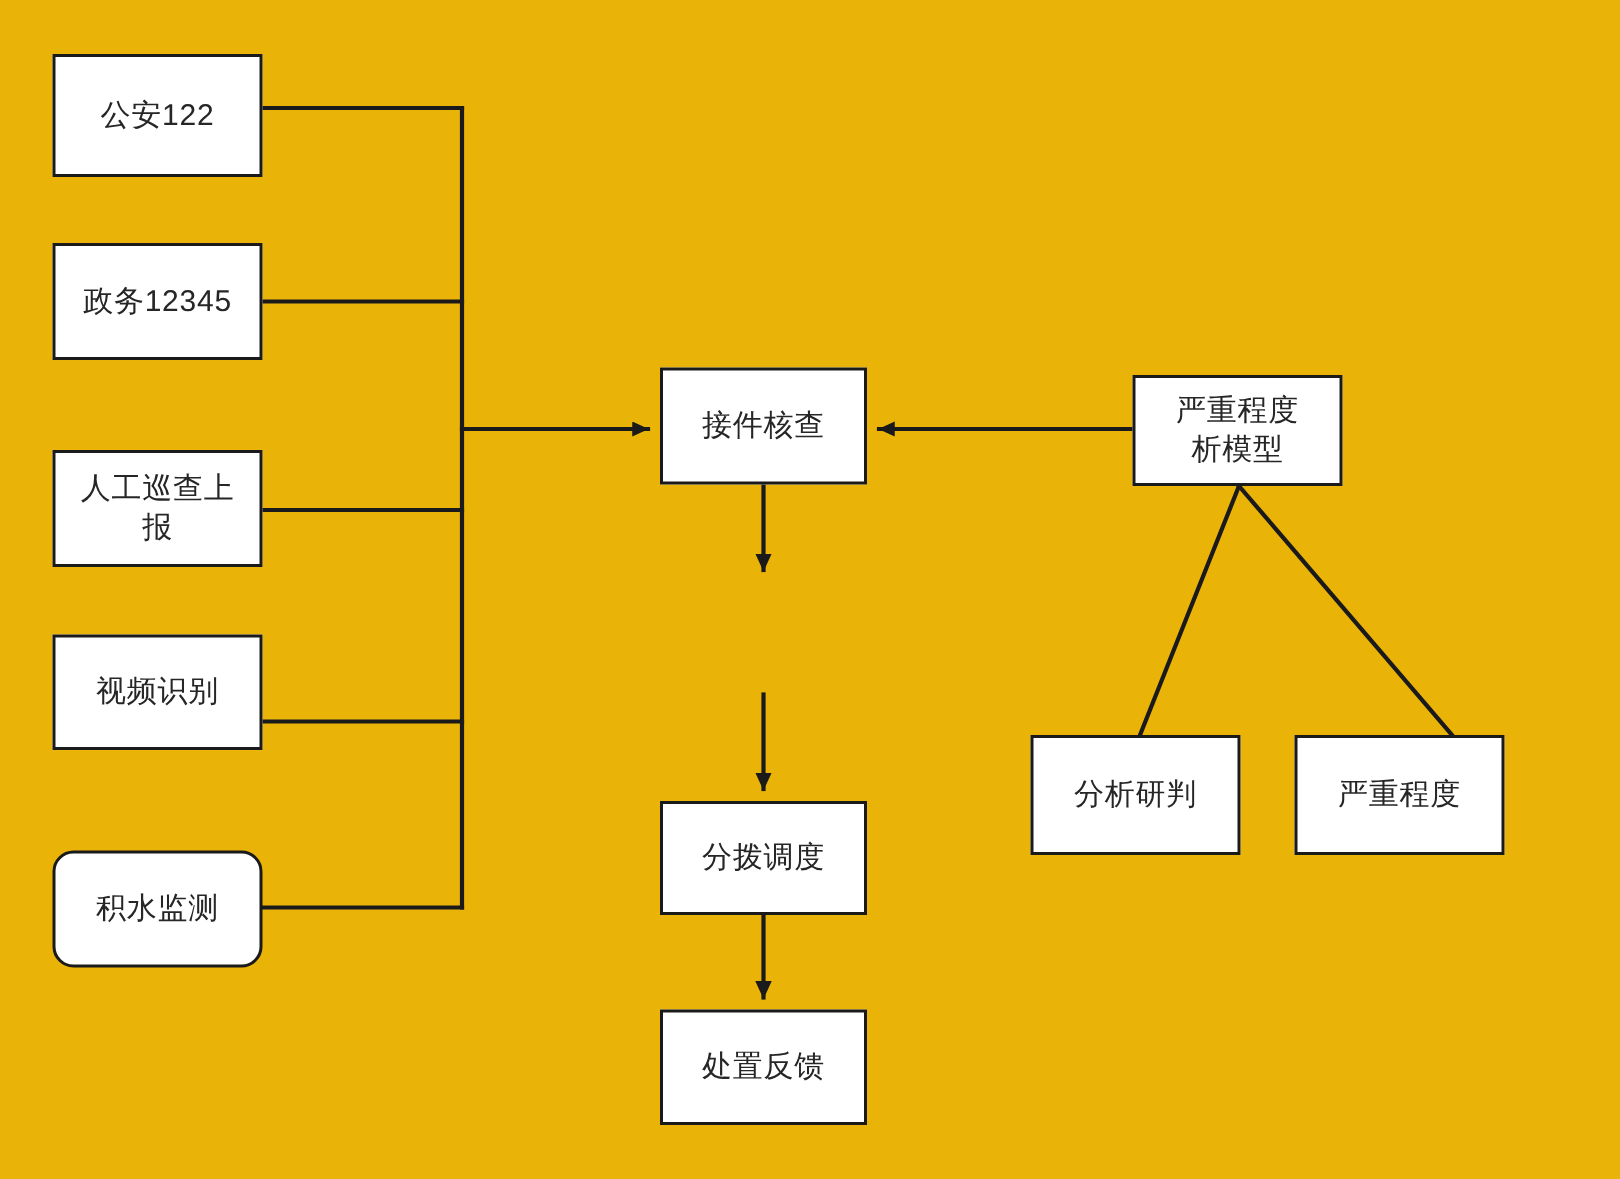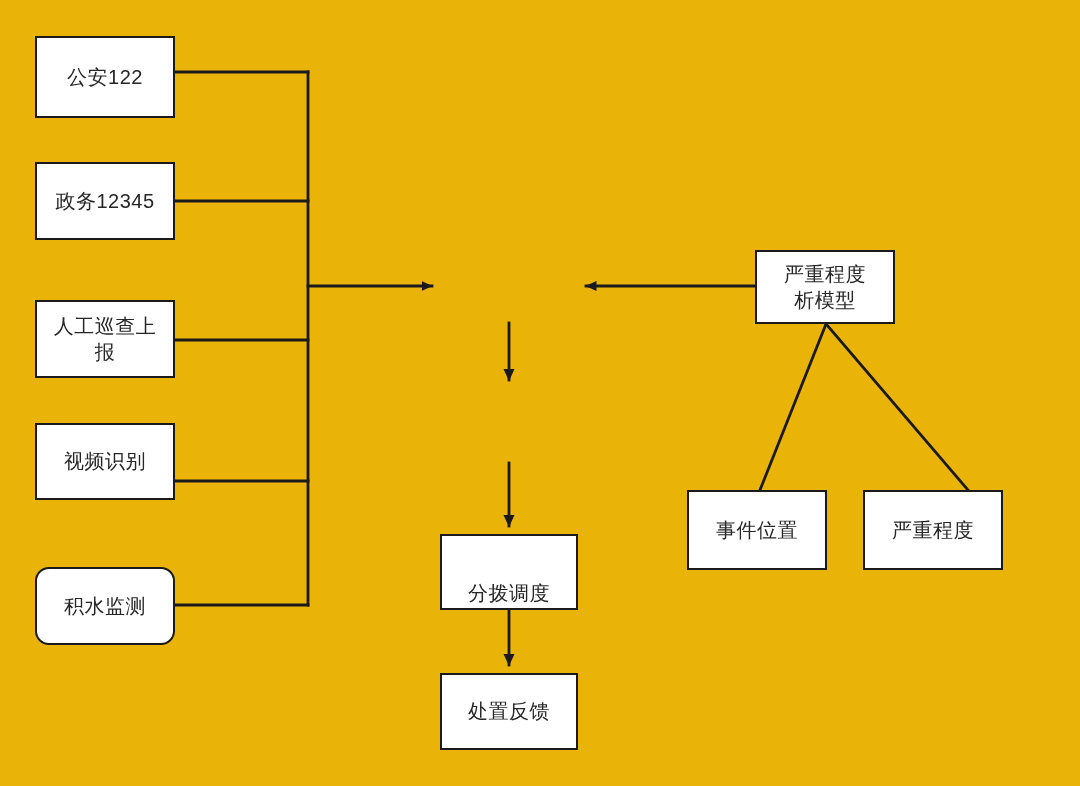--- a/index.html
+++ b/index.html
@@ -100,36 +100,39 @@
   </div>
 
   <div class="node" style="left:35px;  top:423px; width:140px; height:77px;">
     <span class="label">视频识别</span>
   </div>
 
   <div class="node" style="left:35px;  top:567px; width:140px; height:78px;border-radius:14px;">
     <span class="label">积水监测</span>
   </div>
 
+  <div class="node" style="left:440px; top:245px; width:138px; height:78px;">
+    <span class="label">接件核查</span>
+  </div>
 
 
-  <div class="node" style="left:440px; top:534px; width:138px; height:76px;align-items:flex-end;">
+  <div class="node" style="left:440px; top:534px; width:138px; height:76px;">
     <span class="label">分拨调度</span>
   </div>
 
   <div class="node" style="left:440px; top:673px; width:138px; height:77px;">
     <span class="label">处置反馈</span>
   </div>
 
   <div class="node" style="left:755px; top:250px; width:140px; height:74px;">
     <span class="label">严重程度
 析模型</span>
   </div>
 
   <div class="node" style="left:687px; top:490px; width:140px; height:80px;">
-    <span class="label">事件位置</span>
+    <span class="label">分析研判</span>
   </div>
 
   <div class="node" style="left:863px; top:490px; width:140px; height:80px;">
     <span class="label">严重程度</span>
   </div>
 
 </div>
 
 </body></html>

